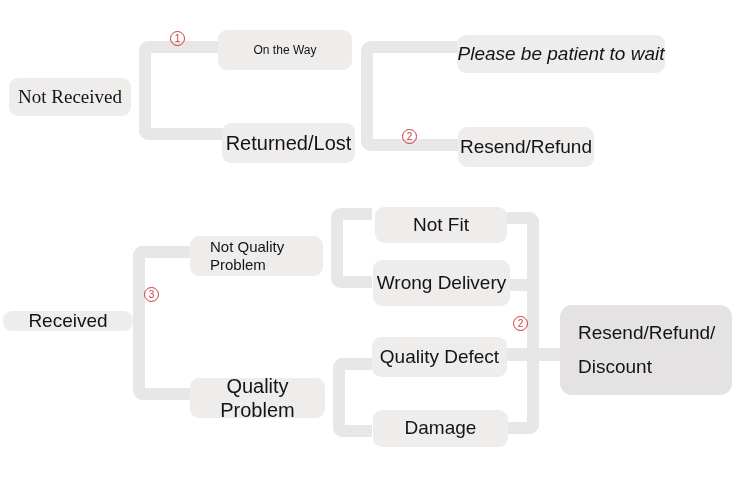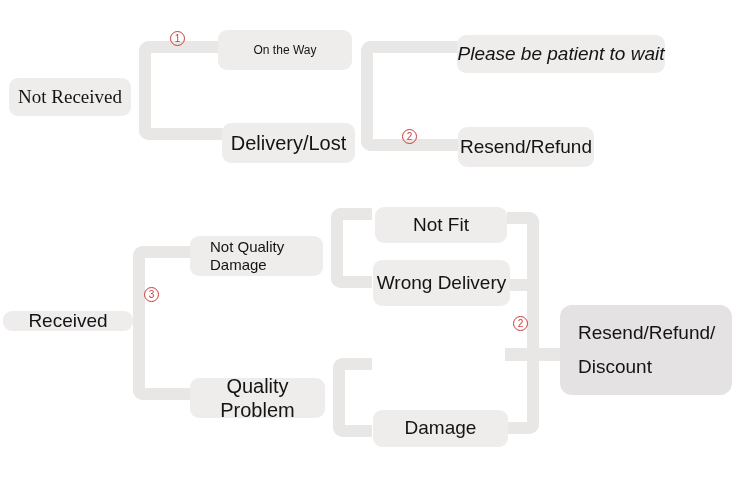--- a/index.html
+++ b/index.html
@@ -101,30 +101,31 @@
   <div class="bracket bracket-left" id="c-top-merge"></div>
   <div class="bracket bracket-left" id="c-received-split"></div>
   <div class="bracket bracket-left" id="c-nqp-split"></div>
   <div class="bracket bracket-left" id="c-qp-split"></div>
   <div class="bracket bracket-right" id="c-merge-bus"></div>
   <div class="hline" id="c-wrong-delivery-stub"></div>
   <div class="hline" id="c-output-line"></div>
 
   <div class="node" id="n-not-received">Not Received</div>
   <div class="node" id="n-on-the-way">On the Way</div>
-  <div class="node" id="n-returned-lost">Delivery/Lost</div>
+  <div class="node" id="n-returned-lost">Returned/Lost</div>
   <div class="node" id="n-please-wait">Please be patient to wait</div>
   <div class="node" id="n-resend-refund">Resend/Refund</div>
 
   <div class="node" id="n-received">Received</div>
   <div class="node" id="n-not-quality-problem">Not Quality
-Damage</div>
+Problem</div>
   <div class="node" id="n-quality-problem">Quality Problem</div>
   <div class="node" id="n-not-fit">Not Fit</div>
   <div class="node" id="n-wrong-delivery">Wrong Delivery</div>
+  <div class="node" id="n-quality-defect">Quality Defect</div>
   <div class="node" id="n-damage">Damage</div>
   <div class="node" id="n-resend-refund-discount">Resend/Refund/
 Discount</div>
 
   <div class="marker" id="m-step1">1</div>
   <div class="marker" id="m-step2-top">2</div>
   <div class="marker" id="m-step3">3</div>
   <div class="marker" id="m-step2-bottom">2</div>
 
 </div>

